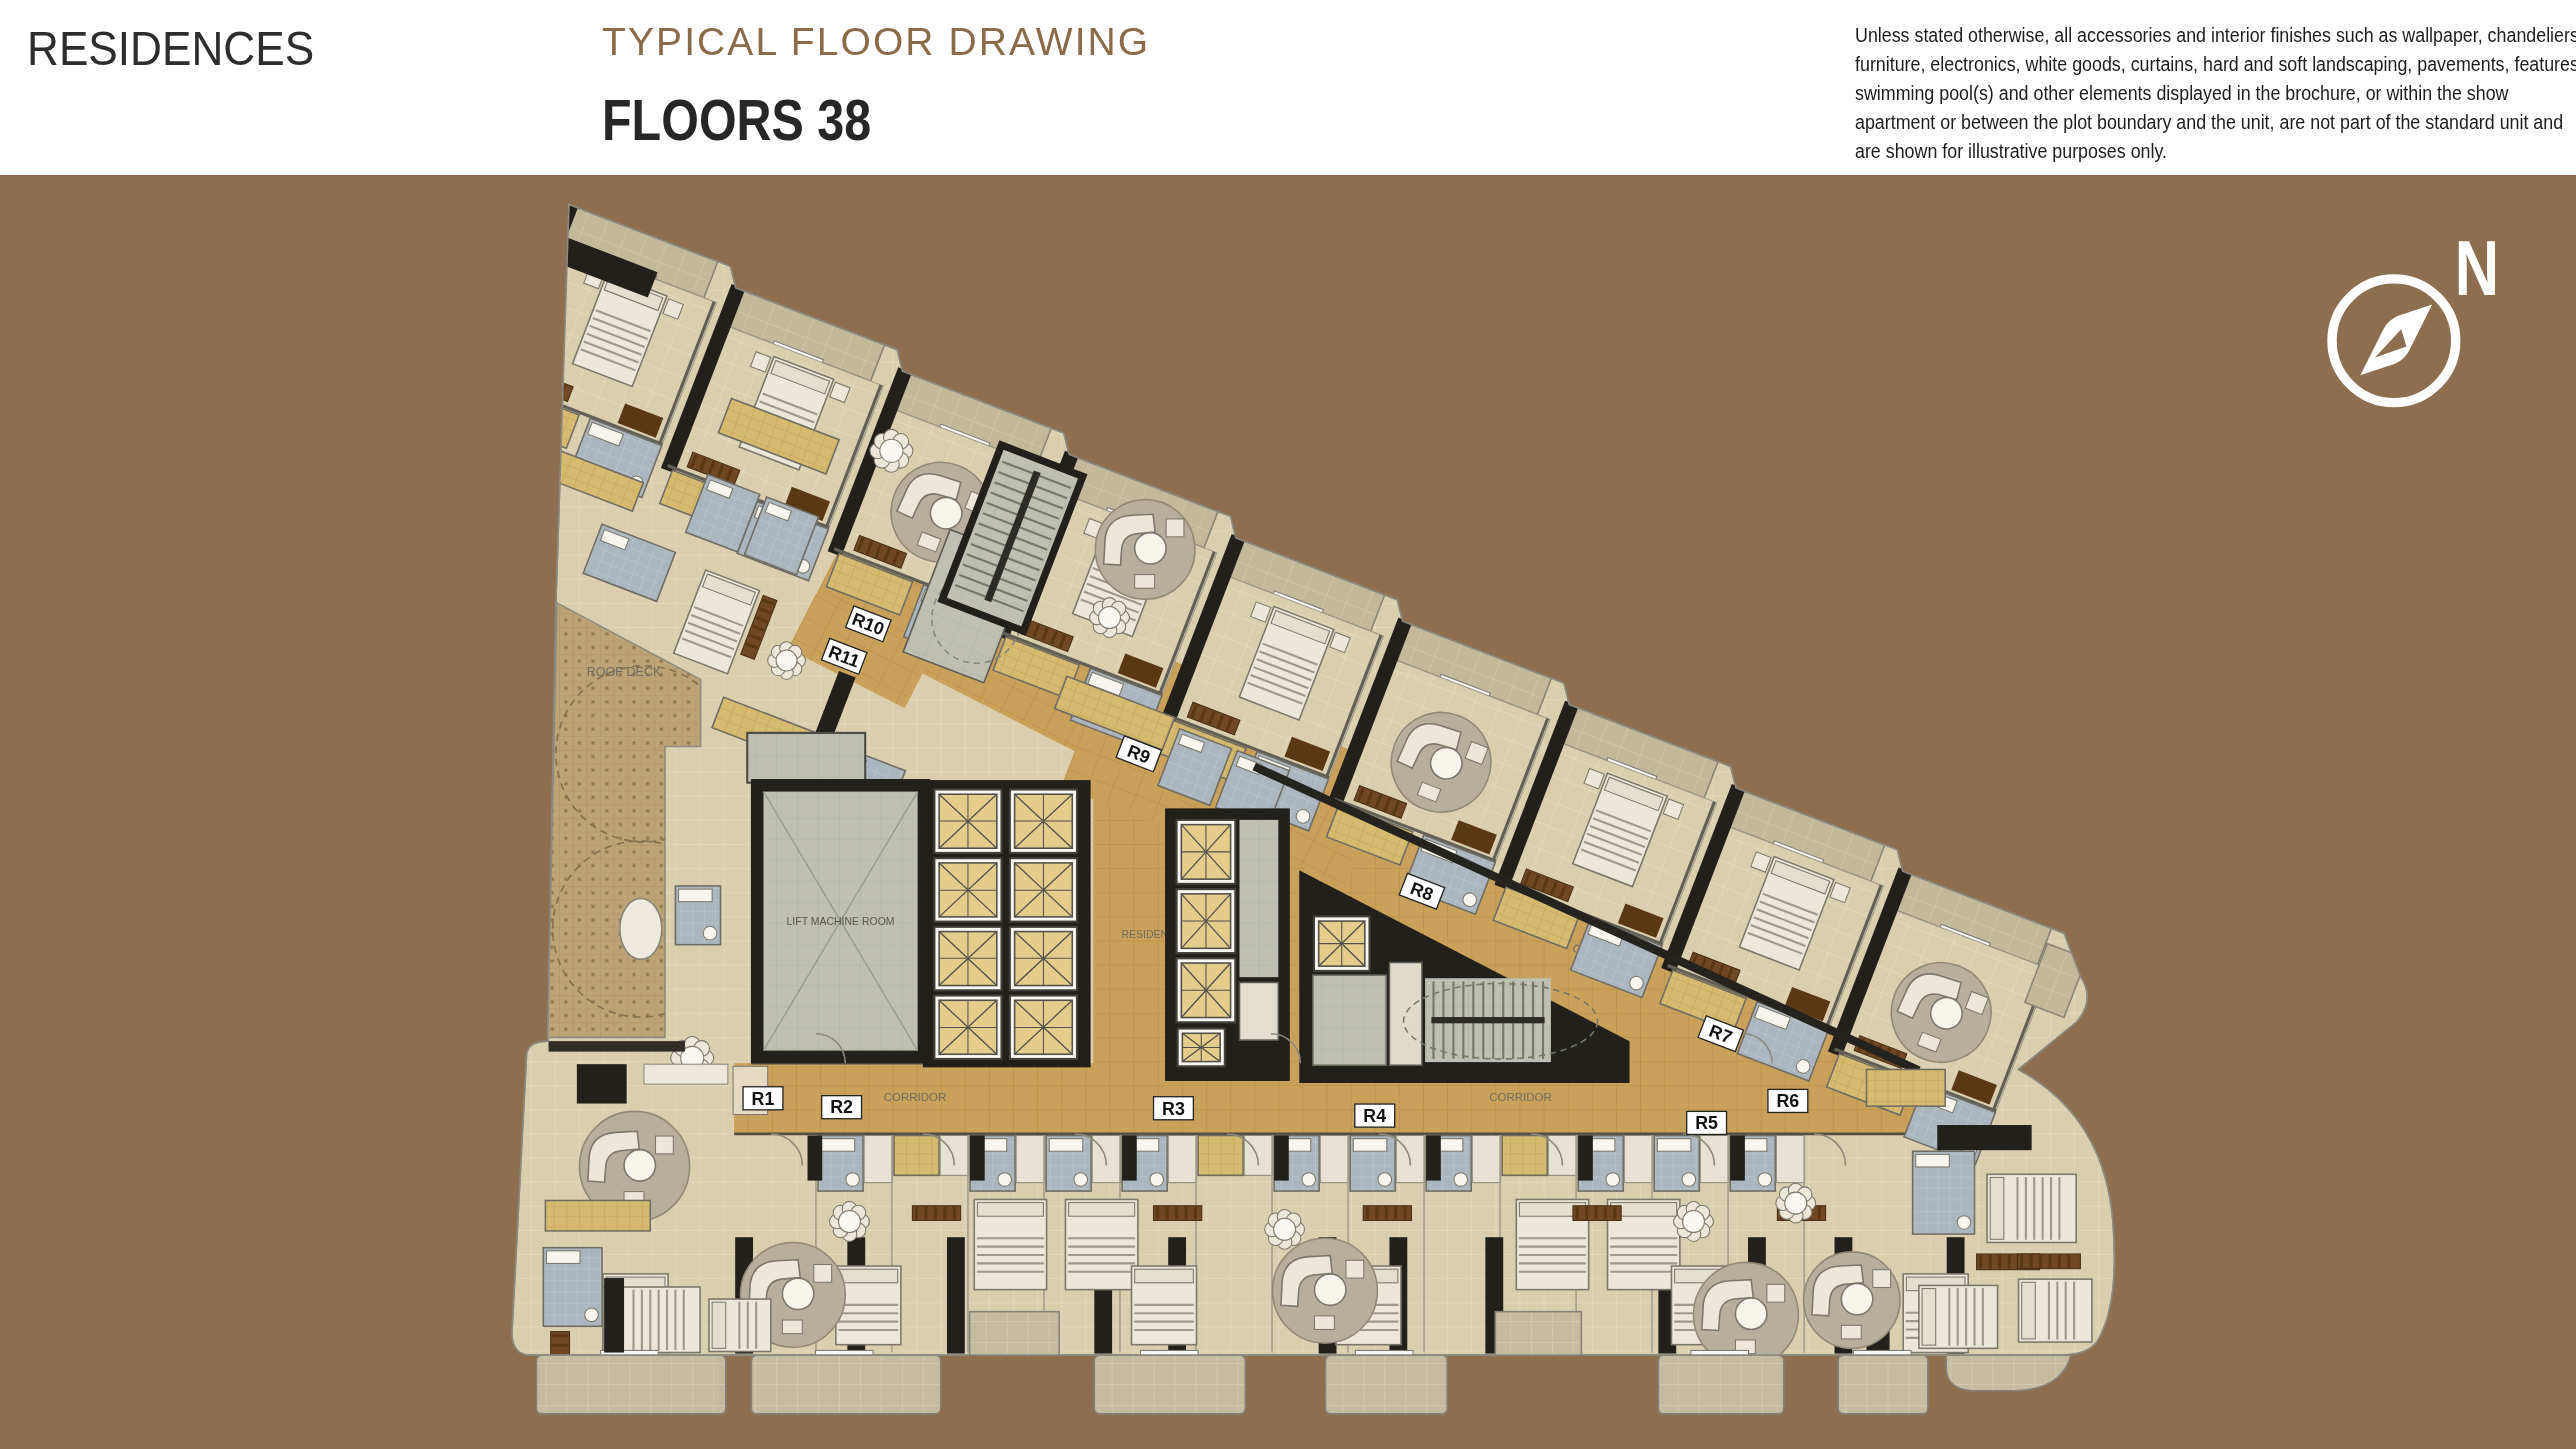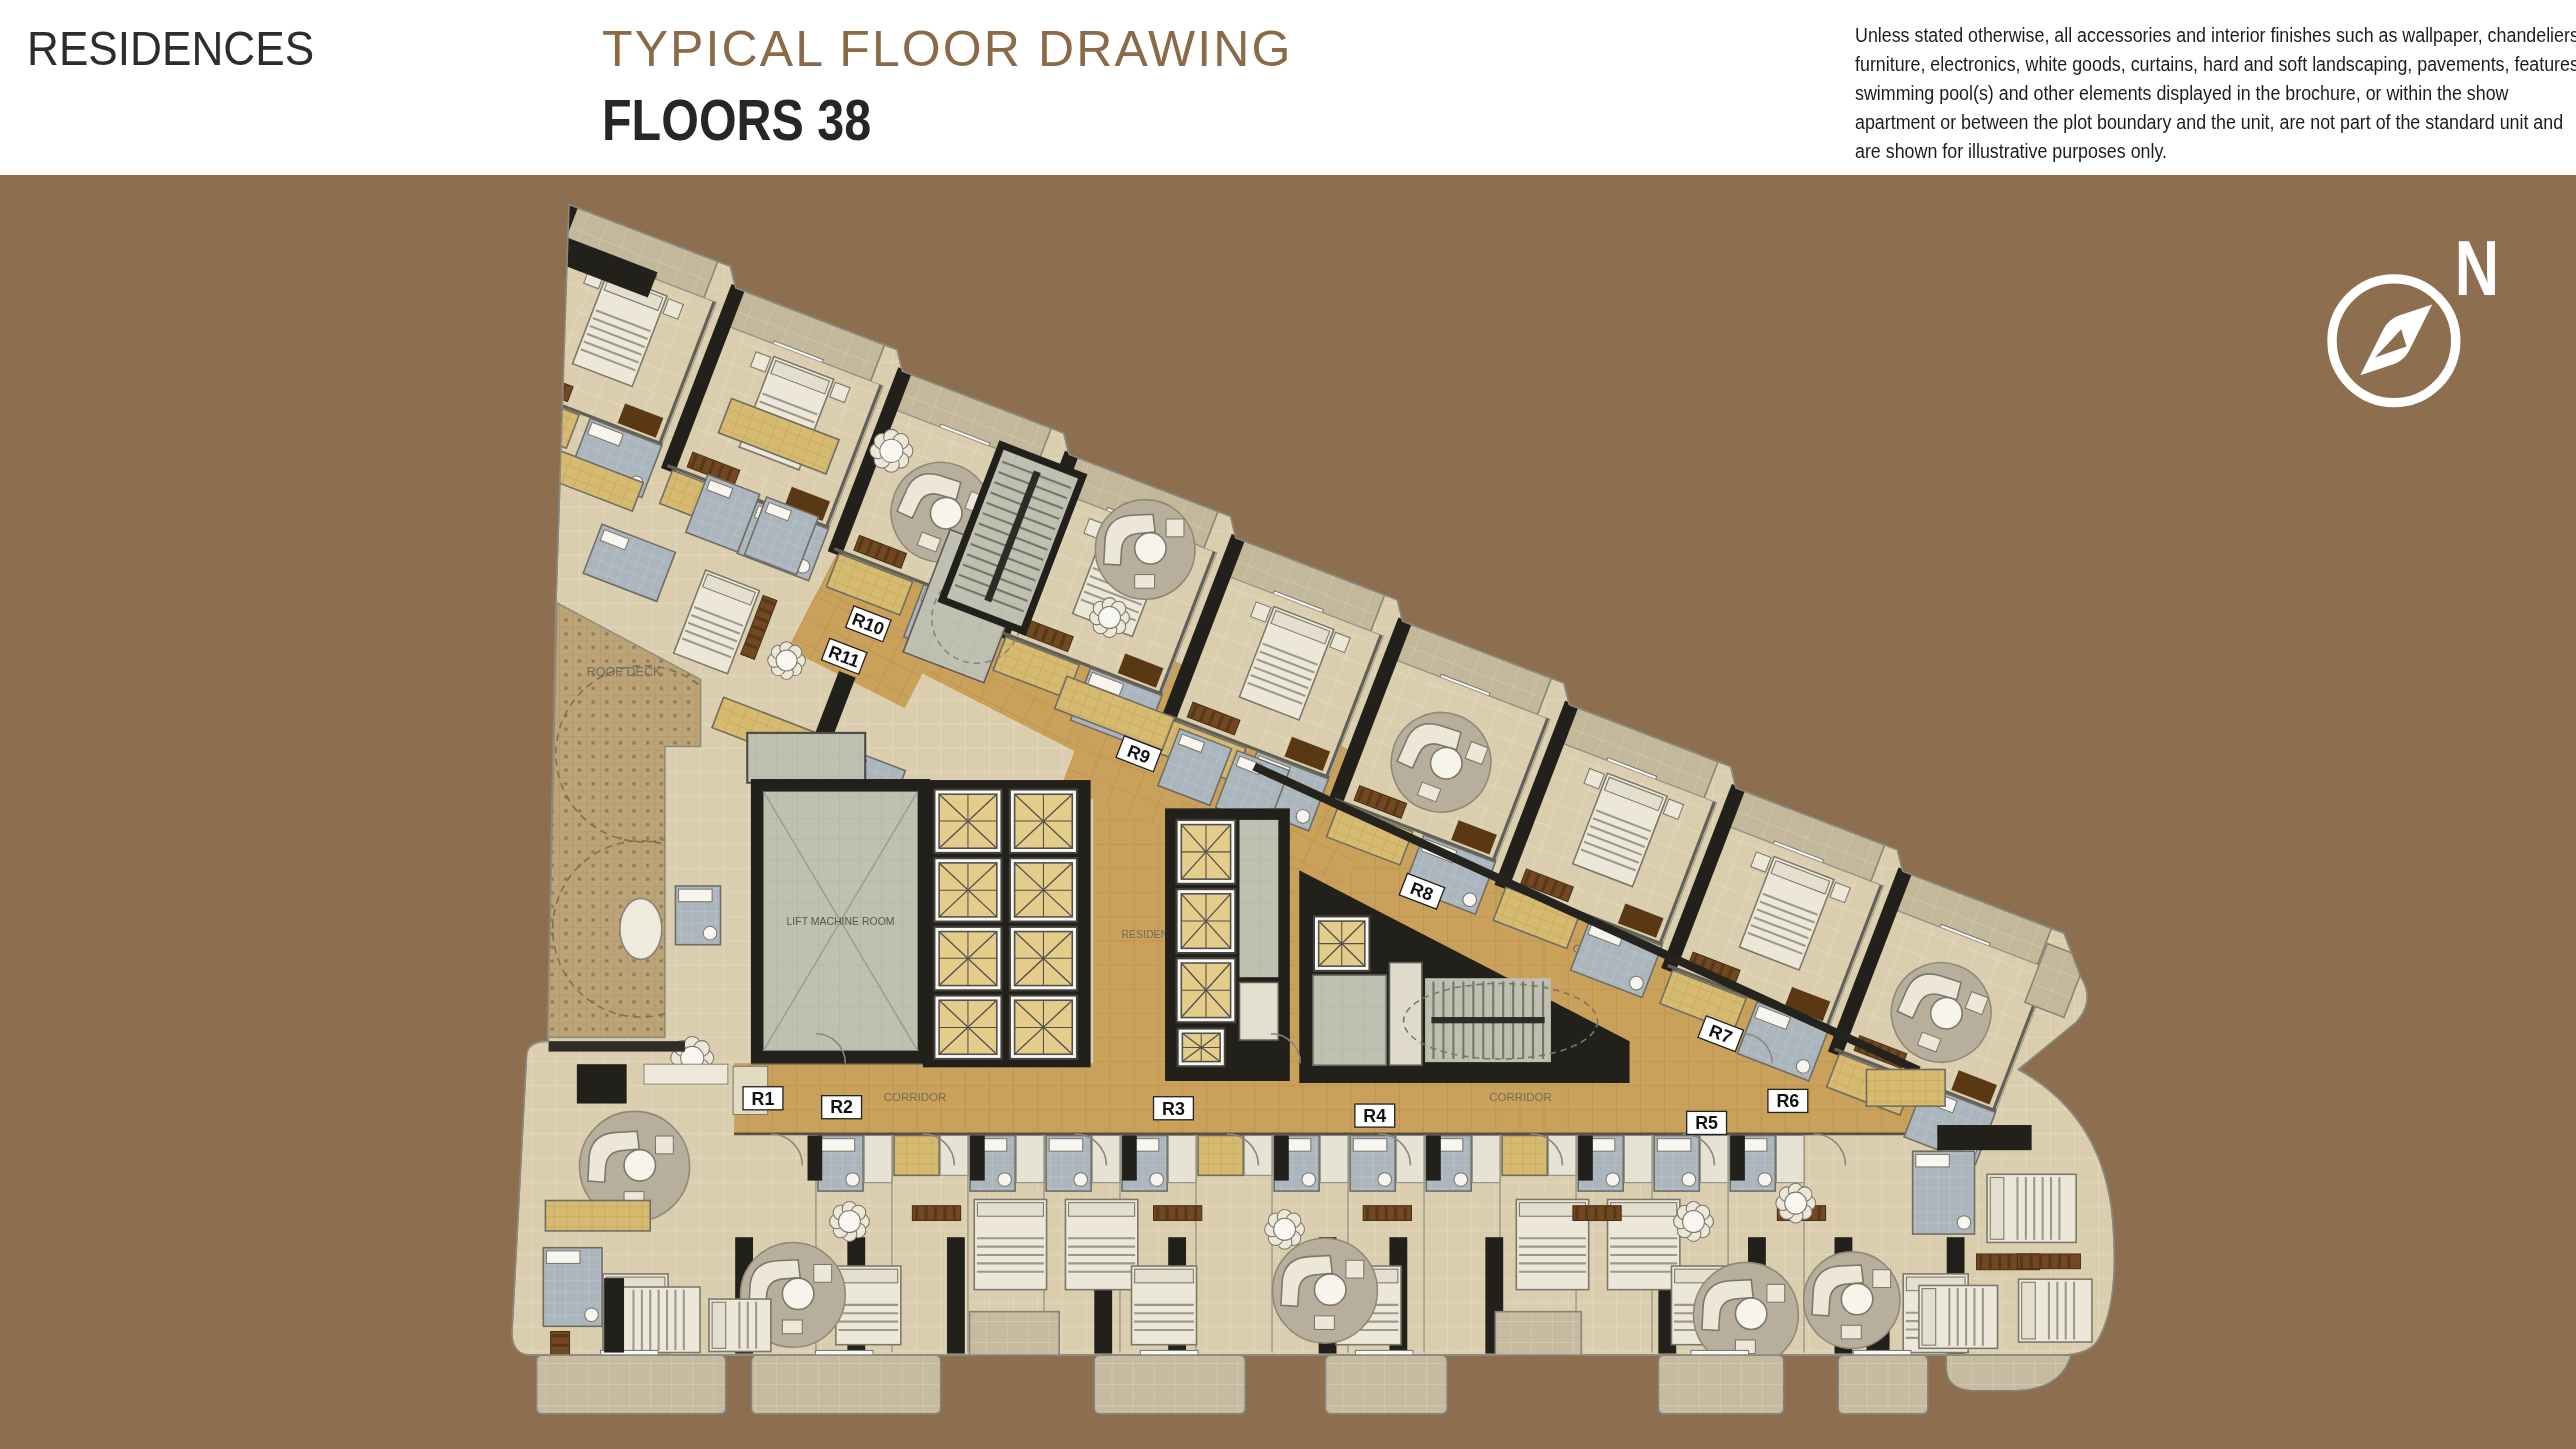--- a/index.html
+++ b/index.html
@@ -1,19 +1,19 @@
 <!DOCTYPE html>
 <html style="font-size:8.4px"><head>
 <meta charset="utf-8">
 <style>
   html,body{margin:0;padding:0;}
   body{width:2576px;height:1449px;background:#8d6e4f;font-family:"Liberation Sans",sans-serif;position:relative;overflow:hidden;}
   .hdr{position:absolute;left:0;top:0;width:2576px;height:175px;background:#ffffff;}
   .t-res{position:absolute;left:27px;top:21px;font-size:48px;color:#2d2d2d;transform:scaleX(0.92);transform-origin:left top;}
-  .t-typ{position:absolute;left:602px;top:20.4px;font-size:50px;color:#8a6a47;letter-spacing:2.1px;}
+  .t-typ{position:absolute;left:602px;top:20.4px;font-size:39px;color:#8a6a47;letter-spacing:2.1px;}
   .t-flo{position:absolute;left:602px;top:87px;font-size:57px;color:#262626;font-weight:bold;transform:scaleX(0.85);transform-origin:left top;}
   .t-disc{position:absolute;left:1855px;top:21px;font-size:19.4px;line-height:29px;color:#1c1c1c;transform:scaleX(0.92);transform-origin:left top;white-space:nowrap;}
 </style>
 </head>
 <body>
 
 <div class="hdr"></div>
 
 <div class="t-res">RESIDENCES</div>
 

